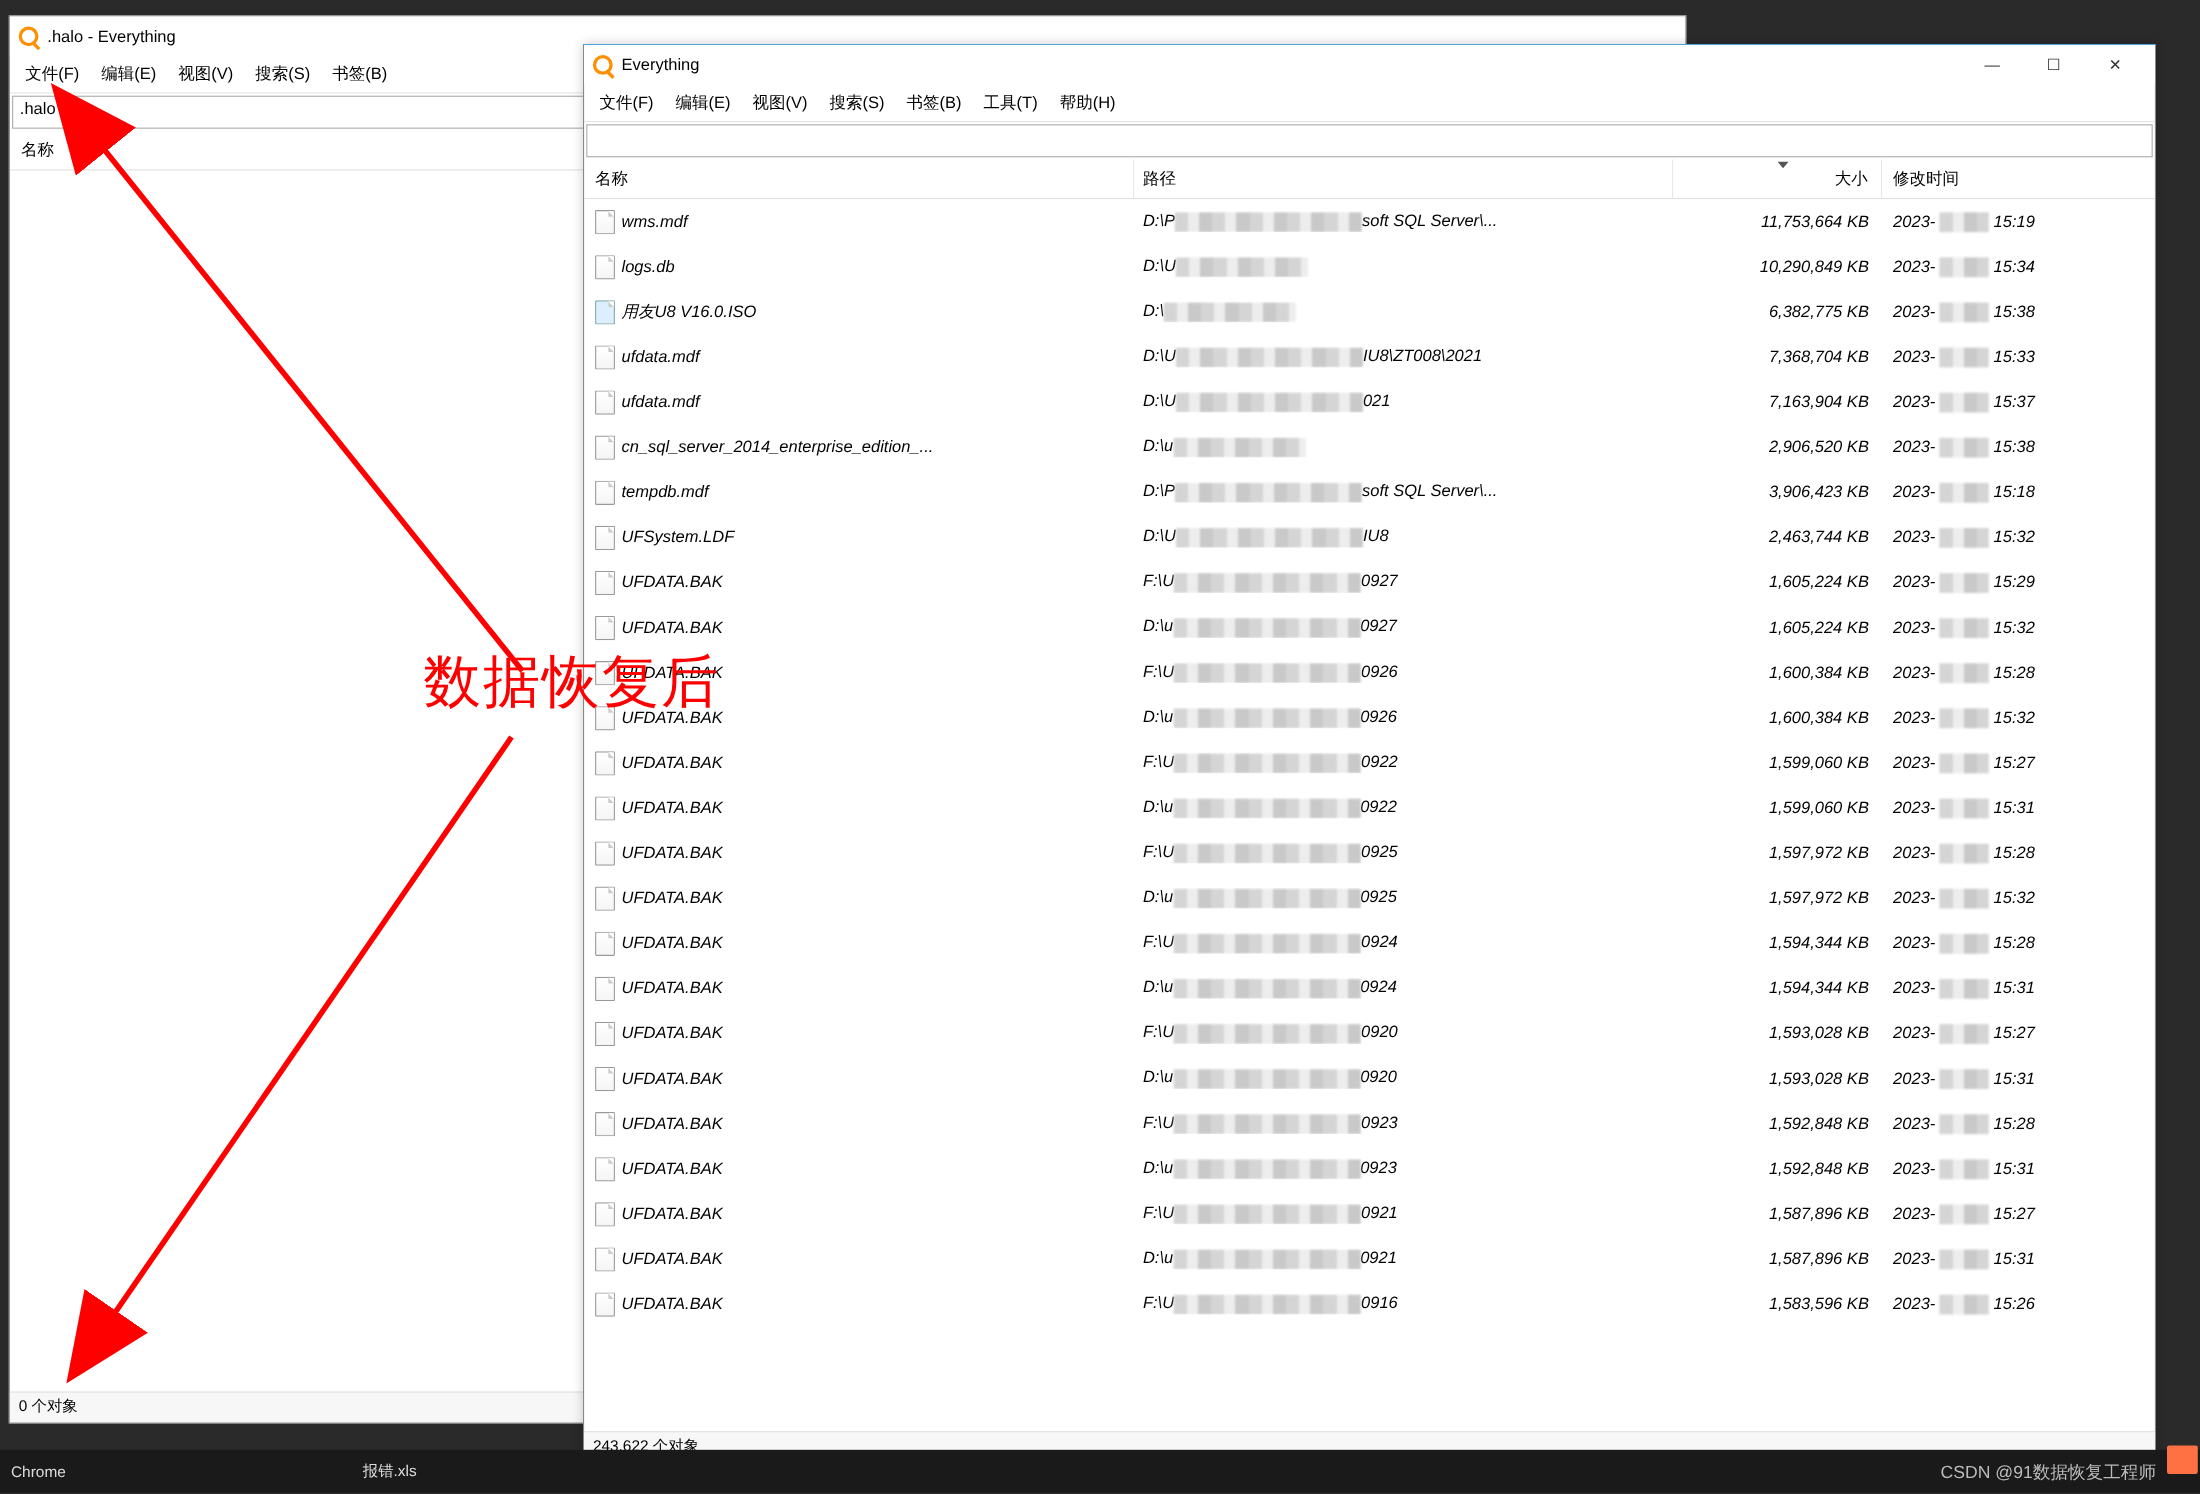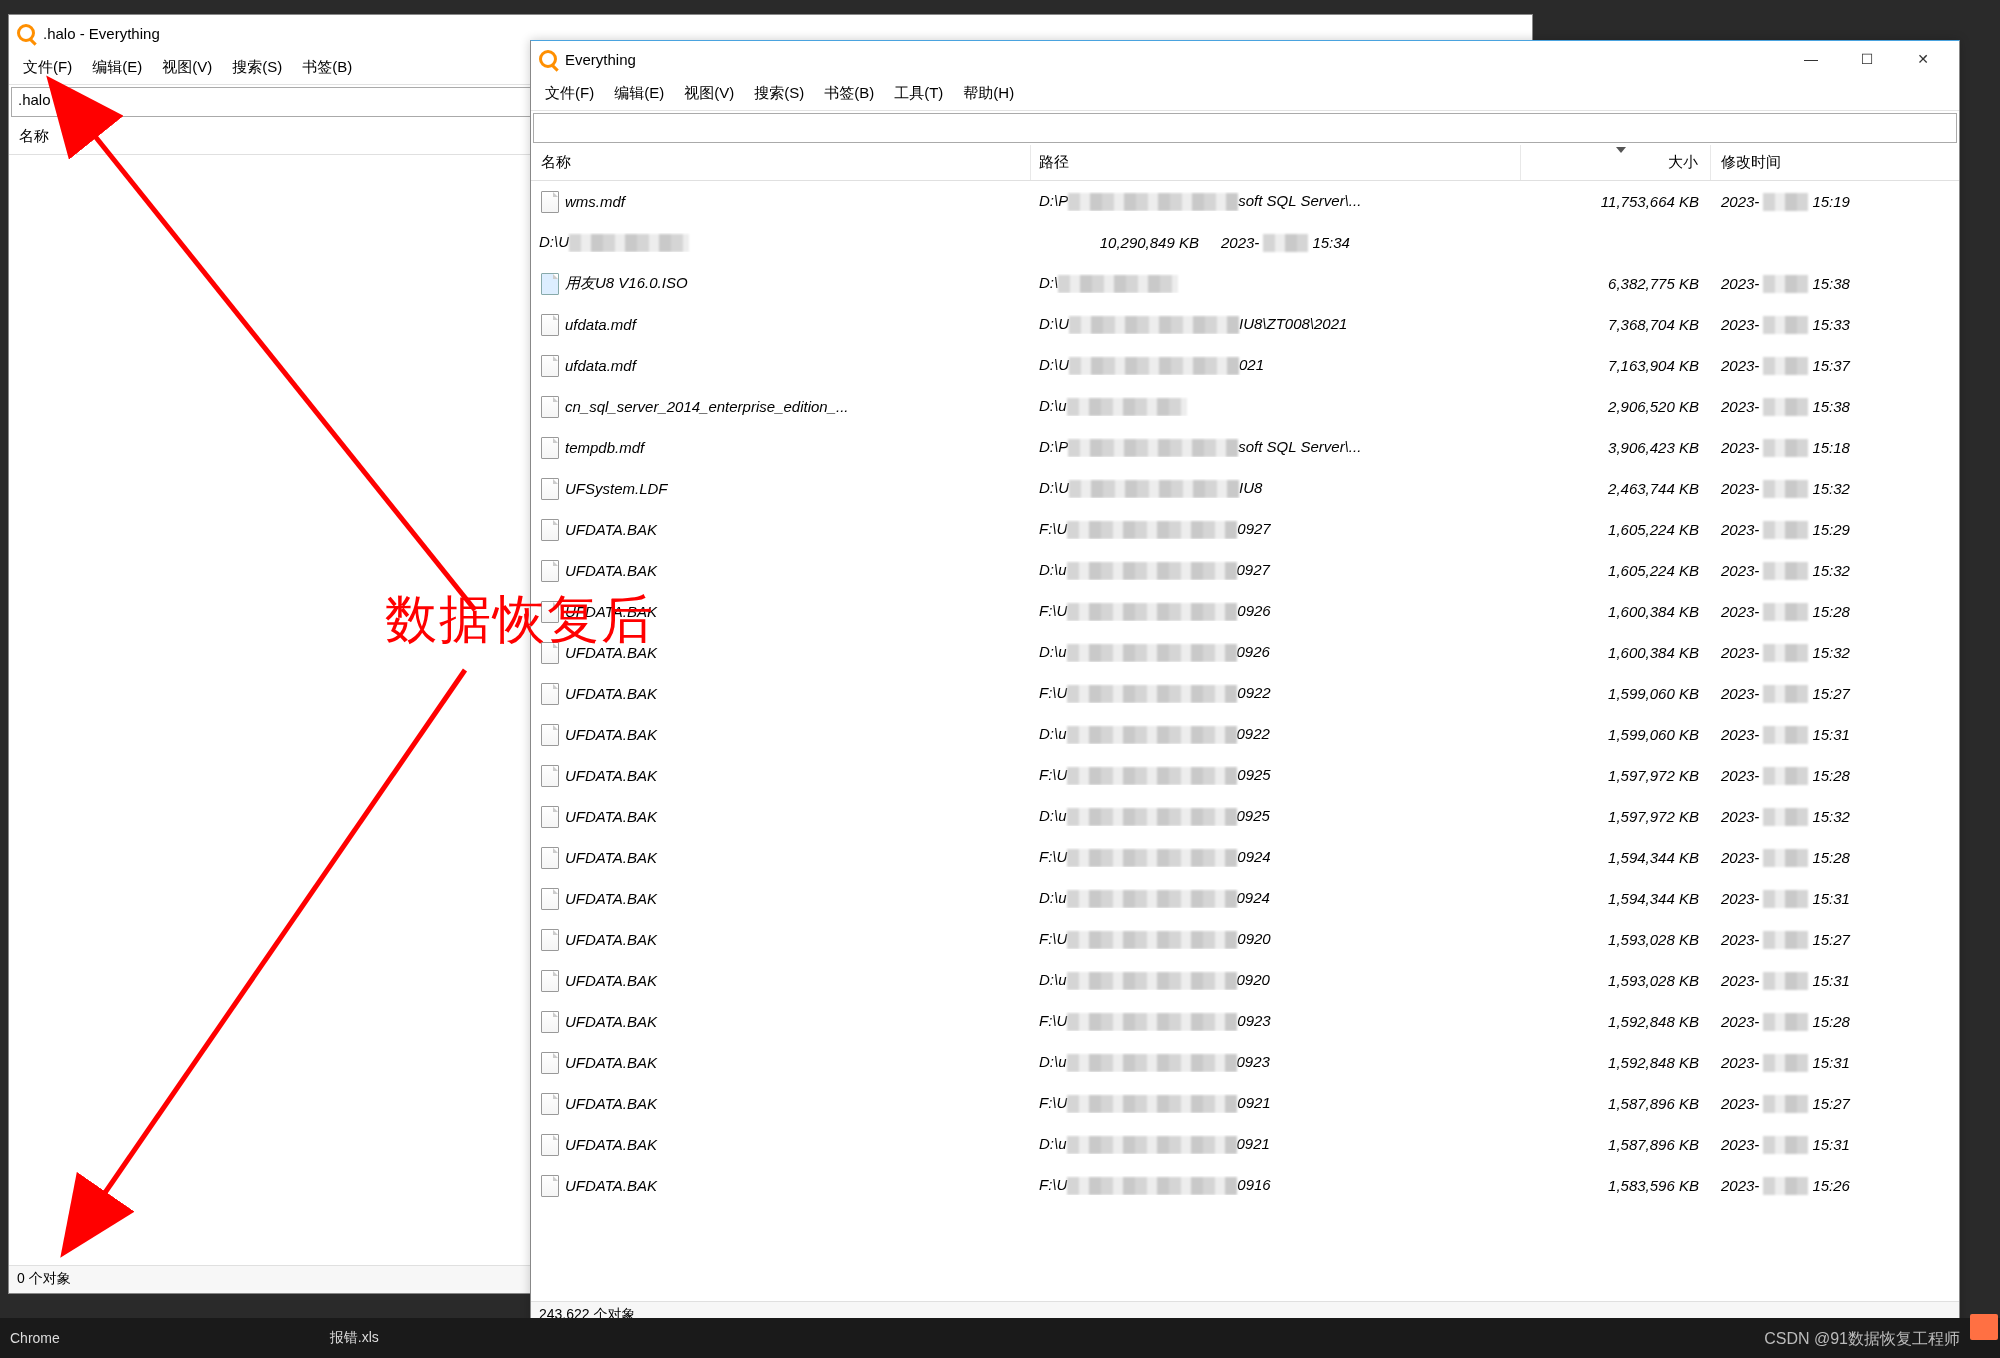--- a/index.html
+++ b/index.html
@@ -256,20 +256,24 @@
       <div class="row">
         <div class="c-name">
           <span class="file-icon"></span>
           <span>wms.mdf</span>
         </div>
         <div class="c-path">D:\P<span class="blur" style="width:170px"></span>soft SQL Server\...</div>
         <div class="c-size">11,753,664 KB</div>
         <div class="c-date">2023-<span class="blur" style="width:45px"></span> 15:19</div>
       </div>
       <div class="row">
+        <div class="c-name">
+          <span class="file-icon"></span>
+          <span>logs.db</span>
+        </div>
         <div class="c-path">D:\U<span class="blur" style="width:120px"></span></div>
         <div class="c-size">10,290,849 KB</div>
         <div class="c-date">2023-<span class="blur" style="width:45px"></span> 15:34</div>
       </div>
       <div class="row">
         <div class="c-name">
           <span class="file-icon iso"></span>
           <span>用友U8 V16.0.ISO</span>
         </div>
         <div class="c-path">D:\<span class="blur" style="width:120px"></span></div>

